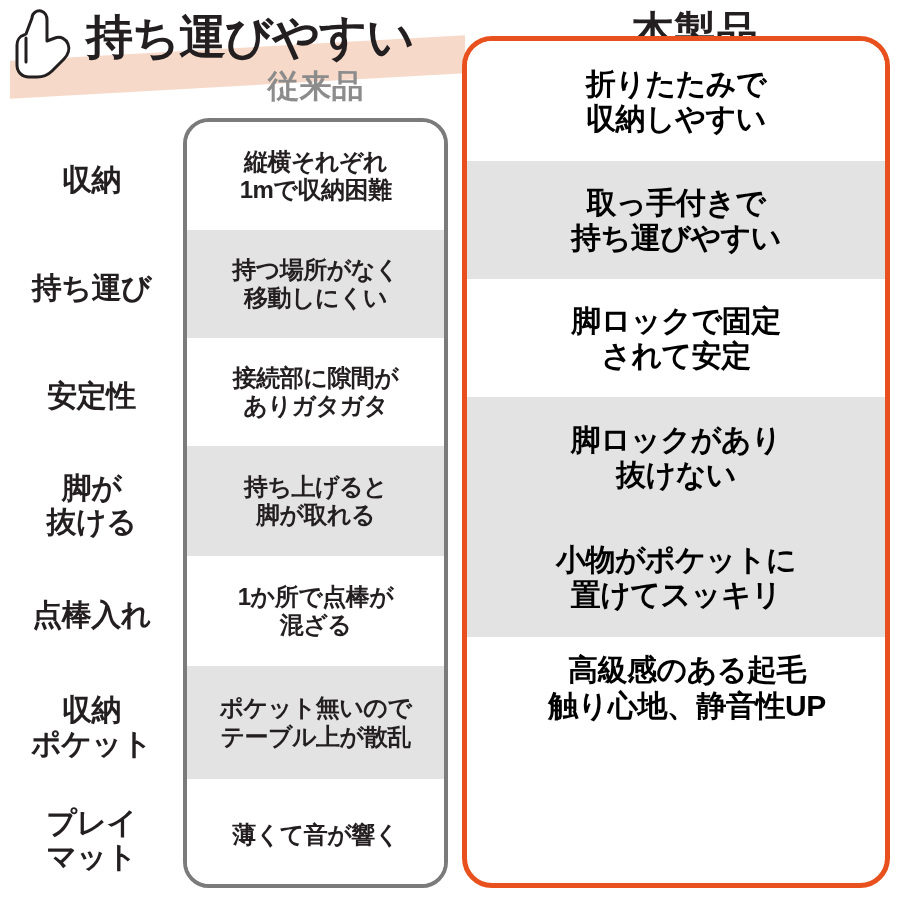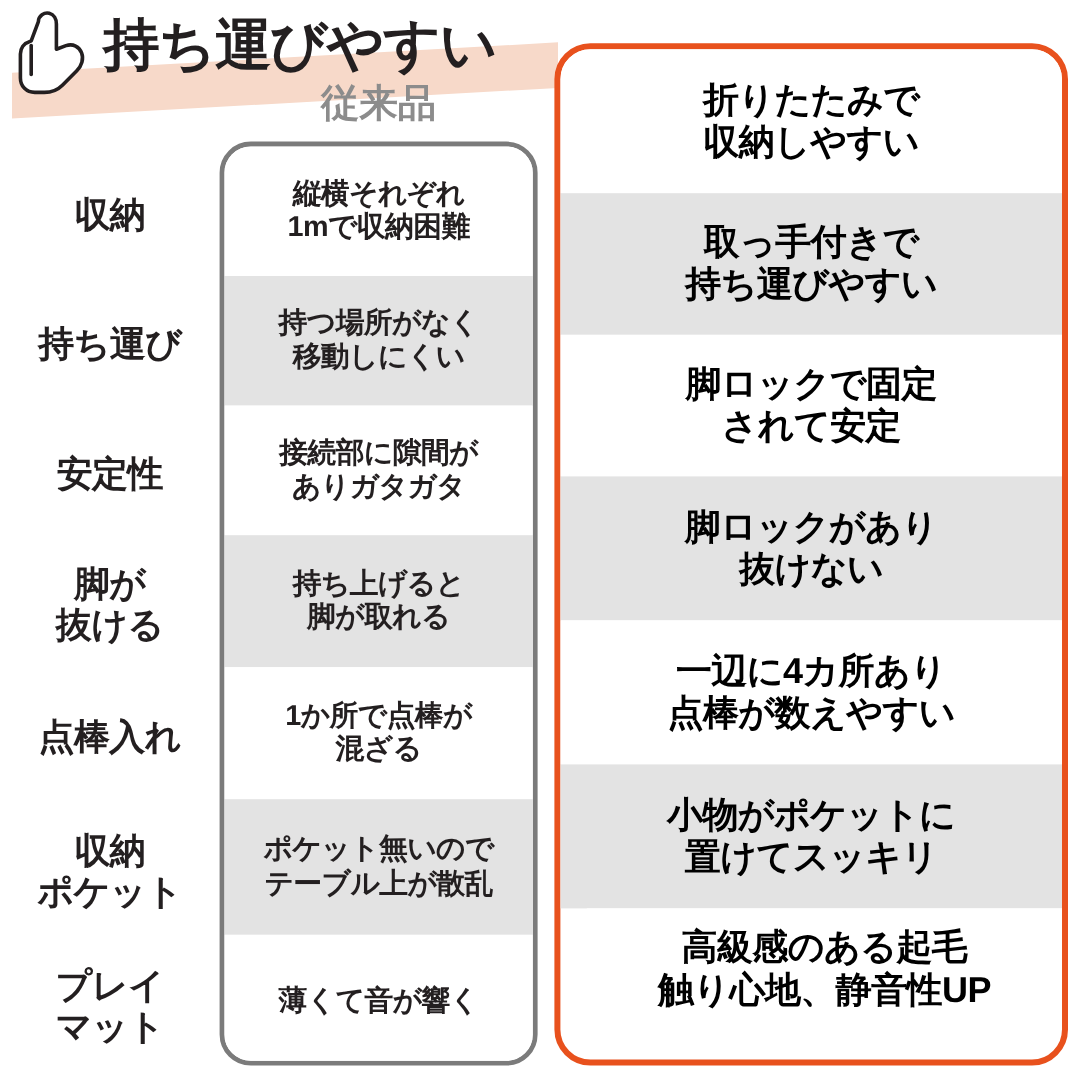--- a/index.html
+++ b/index.html
@@ -169,20 +169,21 @@
     <div class="hand-icon">
       <svg viewBox="0 0 74 74" width="74" height="74">
         <g fill="#ffffff" stroke="#231f20" stroke-width="3" stroke-linejoin="round" stroke-linecap="round">
           <path d="M24 10 c0 -5 5 -8 9 -7 c4 1 6 5 6 9 l0 21 l8 -3 c6 -2 11 1 13 6 c2 5 0 11 -4 15 l-12 12 c-4 4 -9 6 -15 6 l-8 0 c-7 0 -12 -5 -12 -12 l0 -20 c0 -5 3 -9 7 -10 l2 -1 z"></path>
           <path d="M18 30 l0 24" fill="none"></path>
         </g>
       </svg>
     </div>
     <div class="checkpoint-title">持ち運びやすい</div>
 
+    <div class="product-title">本製品</div>
     <div class="product-underline"></div>
   </div>
 
   <div class="legacy-title">従来品</div>
 
   <div class="labels-col">
       <div class="row label-cell plain" style="height: 108px;">収納</div>
       <div class="row label-cell plain" style="height: 108px;">持ち運び</div>
       <div class="row label-cell plain" style="height: 108px;">安定性</div>
       <div class="row label-cell plain" style="height: 110px;">脚が<br>抜ける</div>
@@ -199,18 +200,17 @@
       <div class="row legacy-cell plain" style="height: 110px;">1か所で点棒が<br>混ざる</div>
       <div class="row legacy-cell shade" style="height: 113px;">ポケット無いので<br>テーブル上が散乱</div>
       <div class="row legacy-cell plain" style="height: 113px;">薄くて音が響く</div>
     </div>
 
   <div class="product-panel">
       <div class="row product-cell plain" style="height: 120px;">折りたたみで<br>収納しやすい</div>
       <div class="row product-cell shade" style="height: 118px;">取っ手付きで<br>持ち運びやすい</div>
       <div class="row product-cell plain" style="height: 118px;">脚ロックで固定<br>されて安定</div>
       <div class="row product-cell shade" style="height: 120px;">脚ロックがあり<br>抜けない</div>
-      <div class="row product-cell plain" style="height: 120px;">一辺に4カ所あり<br>点棒が数えやすい</div>
       <div class="row product-cell shade" style="height: 120px;">小物がポケットに<br>置けてスッキリ</div>
       <div class="row product-cell plain" style="height: 101px; margin-left: 22px;">高級感のある起毛<br>触り心地、静音性UP</div>
     </div>
 
 </div>
 
 </body></html>

